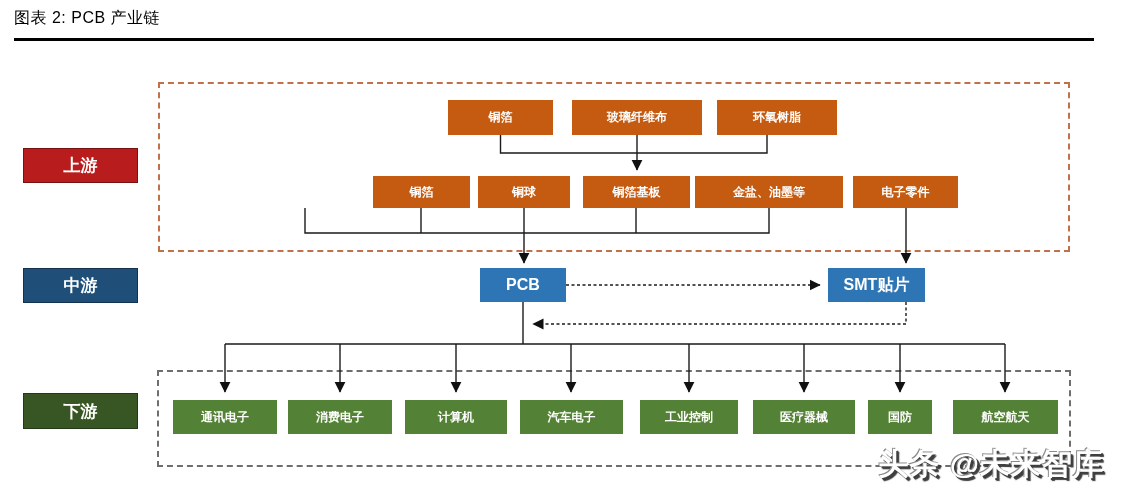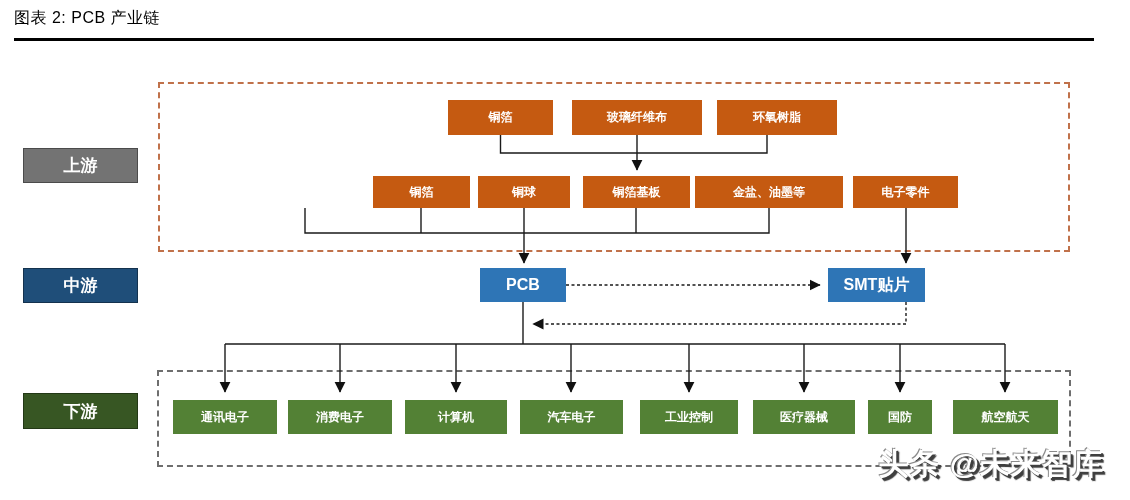--- a/index.html
+++ b/index.html
@@ -20,21 +20,21 @@
     color:#fff;font-weight:bold;font-size:12px;white-space:nowrap;box-sizing:border-box;
   }
   .node.orange{background:#C55A11;}
   .node.blue{background:#2E75B6;font-size:16px;}
   .node.green{background:#538135;}
   .stage-label{
     position:absolute;display:flex;align-items:center;justify-content:center;
     color:#fff;font-weight:bold;font-size:17px;box-sizing:border-box;
     border:1px solid rgba(0,0,0,.35);
   }
-  .stage-label.up{left:23px;top:148px;width:115px;height:35px;background:#737373;}
+  .stage-label.up{left:23px;top:148px;width:115px;height:35px;background:#b91c1c;}
   .stage-label.mid{left:23px;top:268px;width:115px;height:35px;background:#1F4E79;}
   .stage-label.downs{left:23px;top:393px;width:115px;height:36px;background:#375623;}
   svg.connectors{position:absolute;left:0;top:0;pointer-events:none;}
   .watermark{
     position:absolute;right:26px;top:444px;font-size:30px;font-weight:bold;color:#fff;
     letter-spacing:1px;white-space:nowrap;z-index:5;
     text-shadow:-1px -1px 0 #8a8a8a,2px 2px 0 #3f3f3f,3px 3px 1px #3f3f3f;
   }
 </style>
 </head>

